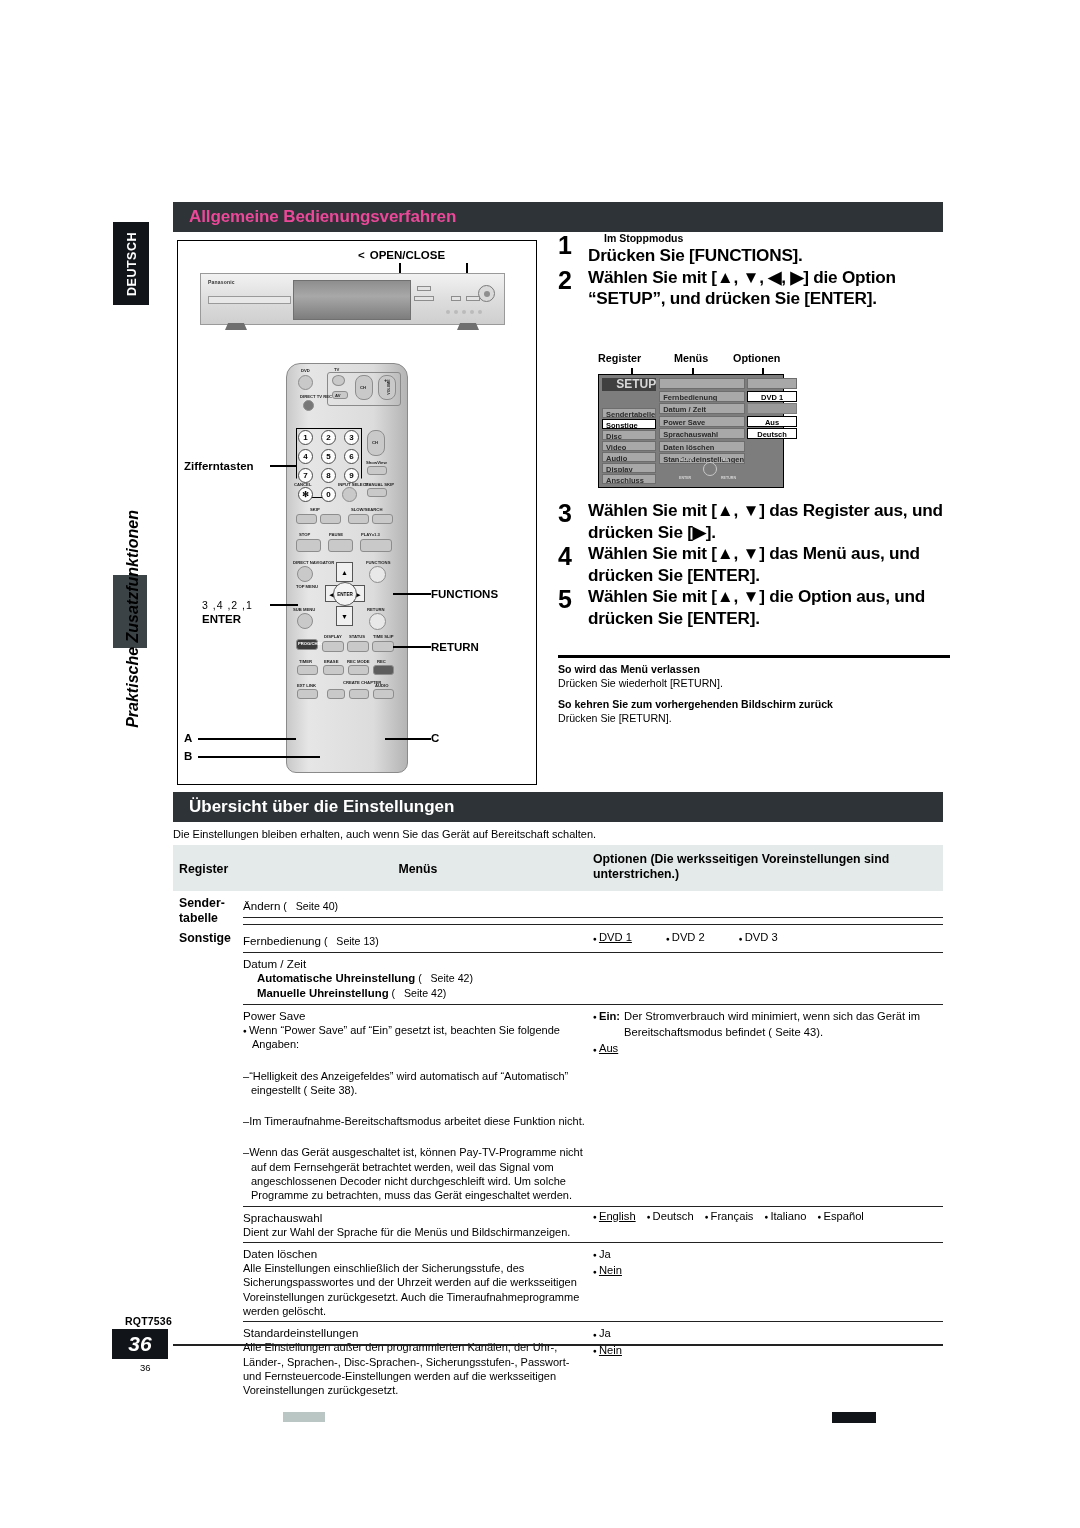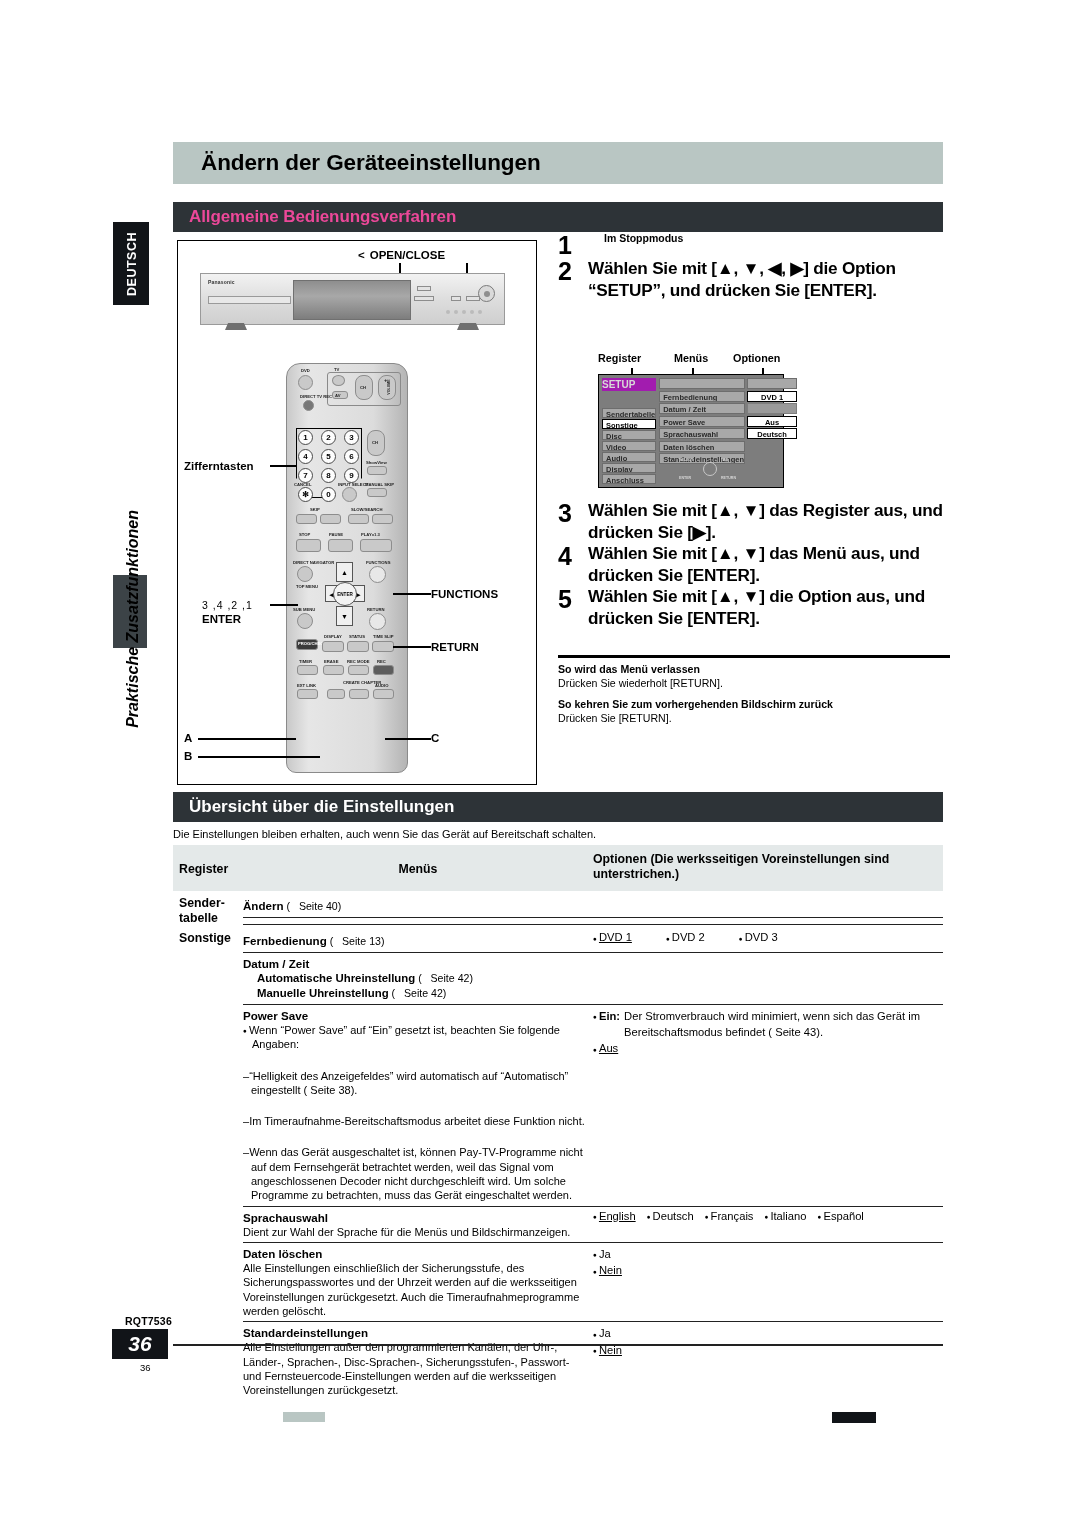--- a/index.html
+++ b/index.html
@@ -188,22 +188,22 @@
   .osd-cell {
     height: 11px; background: #a8a8a8; color: #2a2a2a;
     font-size: 7.5px; font-weight: bold; line-height: 11px;
     padding-left: 3px; white-space: nowrap; overflow: hidden;
     border: .5px solid #6d6d6d;
   }
   .osd-cell.blank { color: transparent; }
   .osd-cell.sel { background: #ffffff; color: #000; border-color:#000; }
   .osd-cell.optv { text-align: center; padding-left:0; }
   .osd-cell.optblank { background: #9a9a9a; border-color:#7e7e7e; }
-  .osd-title { height: 13px; background: #a21caf; color: #d8d8d8;
-               font-size: 10px; font-weight: bold; text-align: left; line-height: 13px; }
+  .osd-title { height: 13px; background: #404040; color: #d8d8d8;
+               font-size: 12px; font-weight: bold; text-align: right; line-height: 13px; }
   .osd-spacer { flex: 1; }
   .osd-nav { position:absolute; left:80px; bottom:5px; width:70px; height:26px; }
   .osd-nav .npad { position:absolute; left:24px; top:6px; width:14px;height:14px;border-radius:50%;
                    border:1.2px solid #c9c9c9; }
   .osd-nav .ntxt { position:absolute; font-size:3.6px; color:#d5d5d5; font-weight:bold;}
 
   
   .rule-thick { position:absolute; left:558px; top:655px; width:392px; height:2.5px; background:#000; }
   .note { position: absolute; left: 558px; width: 392px; }
   .note-h { font-size: 10.6px; font-weight: bold; line-height: 1.35; }
@@ -216,21 +216,21 @@
   .th { font-size: 12.3px; font-weight: bold; line-height: 1.2; }
   .th1 { width: 70px; padding-left: 6px; padding-top:10px;}
   .th2 { width: 350px; padding-top:10px;}
   .th3 { flex: 1; padding-right: 8px; }
   .hr-b { border-bottom: 1.6px solid #222; }
 
   .row { display: flex; }
   .c-reg { width: 70px; padding-left: 6px; font-size: 12.3px; font-weight: bold; line-height:1.25; padding-top:3px;}
   .c-mid { width: 350px; padding-right: 8px; padding-top:3px; padding-bottom:3px;}
   .c-opt { flex: 1; padding-top:3px; padding-bottom:3px;}
-  .m-t { font-size: 11.6px; font-weight: bold; line-height: 1.3; }
+  .m-t { font-size: 11.6px; font-weight: normal; line-height: 1.3; }
   .m-sub { font-size: 11.4px; font-weight: bold; line-height: 1.3; padding-left: 14px;}
   .m-p { font-size: 11px; line-height: 1.3; }
   .m-li { font-size: 11px; line-height: 1.3; padding-left: 9px; text-indent: -9px;}
   .m-dash { font-size: 11px; line-height: 1.3; padding-left: 8px; text-indent: -8px; margin-top: 17px;}
   .pg { font-weight: normal; font-size: 10.6px; }
   .bk { font-weight: normal; }
   .opt-line { font-size: 11.2px; line-height: 1.45; }
   .opt-item { font-size: 11.2px; white-space: nowrap; }
   .u { text-decoration: underline; }
   .bul:before { content: "\25CF"; font-size: 6.5px; vertical-align: middle; margin-right: 2px; }
@@ -249,23 +249,20 @@
 <body>
 
 <div class="page">
 
   <div class="lang-tab">
     <span>DEUTSCH</span>
   </div>
   <div class="sec-tab"></div>
   <div class="sidelabel">Praktische Zusatzfunktionen</div>
 
-  <div class="title-bar">
-    <h1>Ändern der Geräteeinstellungen</h1>
-  </div>
   <div class="sec-bar">
     <h2>Allgemeine Bedienungsverfahren</h2>
   </div>
 
   <div class="illus">
 
     <div class="oc-label">
       <span class="ch">&lt;</span><span>OPEN/CLOSE</span>
     </div>
     <div class="lead" style="left:221px;top:22px;width:1.6px;height:36px;"></div>
@@ -412,20 +409,21 @@
     <div class="lead" style="left:20px;top:515px;width:122px;height:1.6px;"></div>
     <div class="callout" style="left:253px;top:491px;">C</div>
     <div class="lead" style="left:207px;top:497px;width:46px;height:1.6px;"></div>
   </div>
 
   <div class="steps">
     <div class="step">
       <div class="step-n">1</div>
       <div class="step-body">
         <div class="step-pre">Im Stoppmodus</div>
+        <div class="step-txt">Drücken Sie [FUNCTIONS].</div>
       </div>
     </div>
     <div class="step">
       <div class="step-n">2</div>
       <div class="step-body">
         <div class="step-txt">Wählen Sie mit [▲, ▼, ◀, ▶] die Option “SETUP”, und drücken Sie [ENTER].</div>
       </div>
     </div>
   </div>
 

